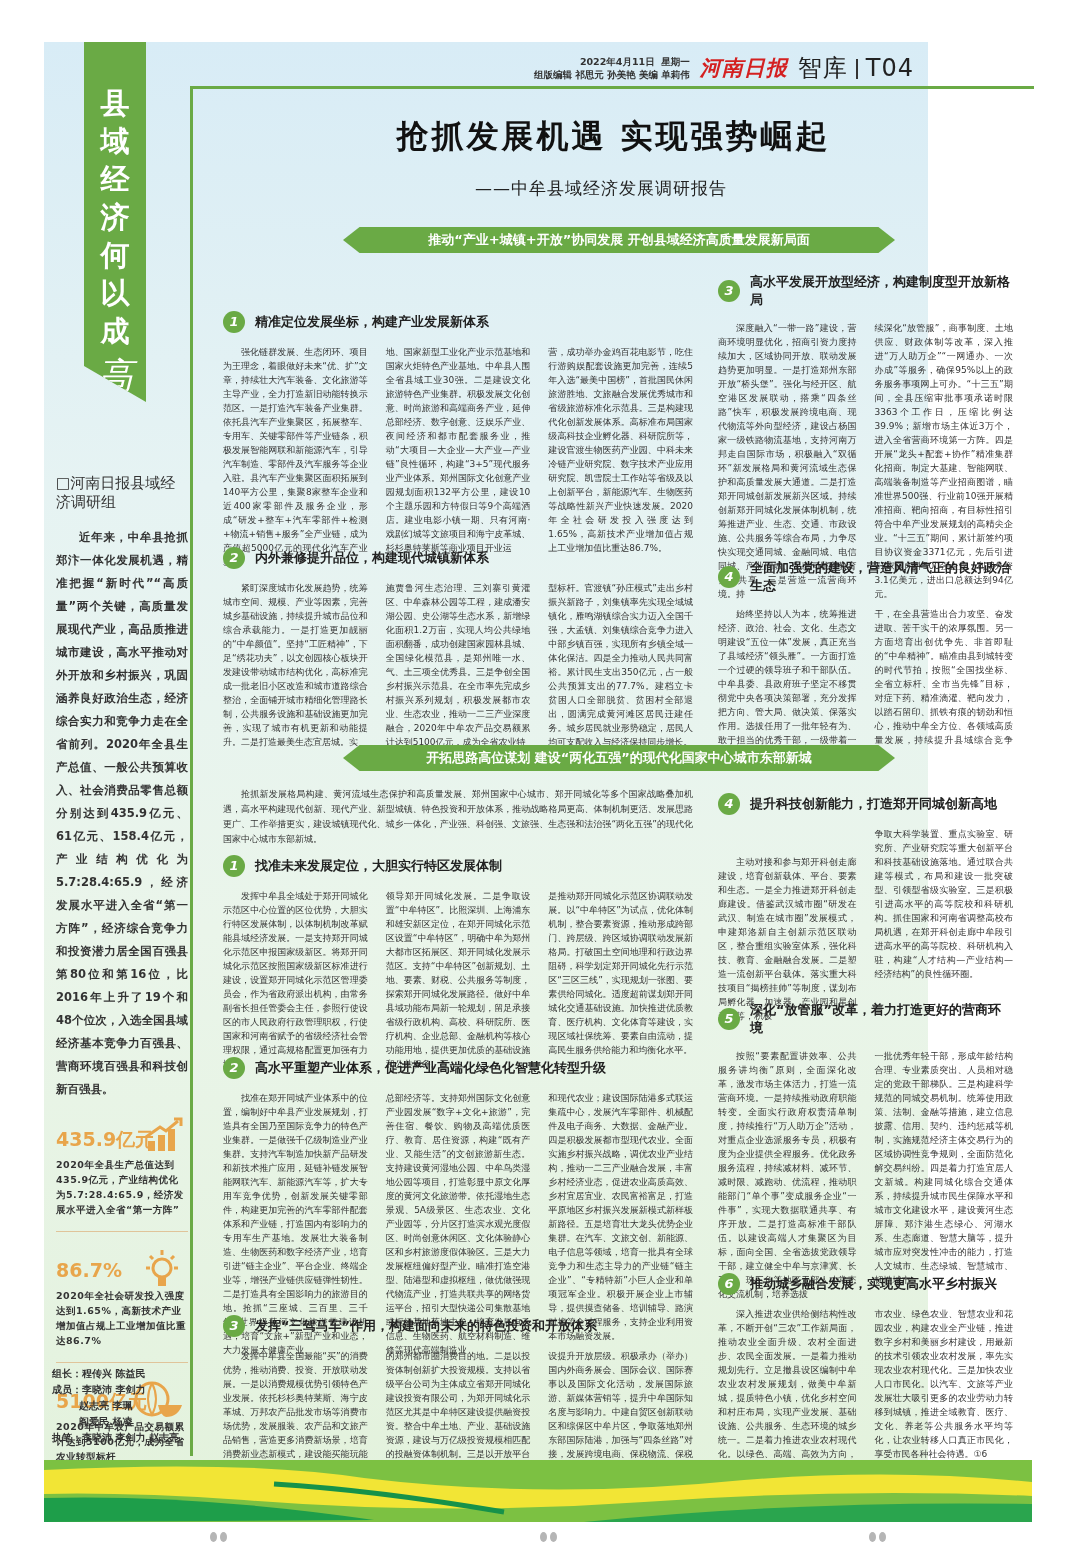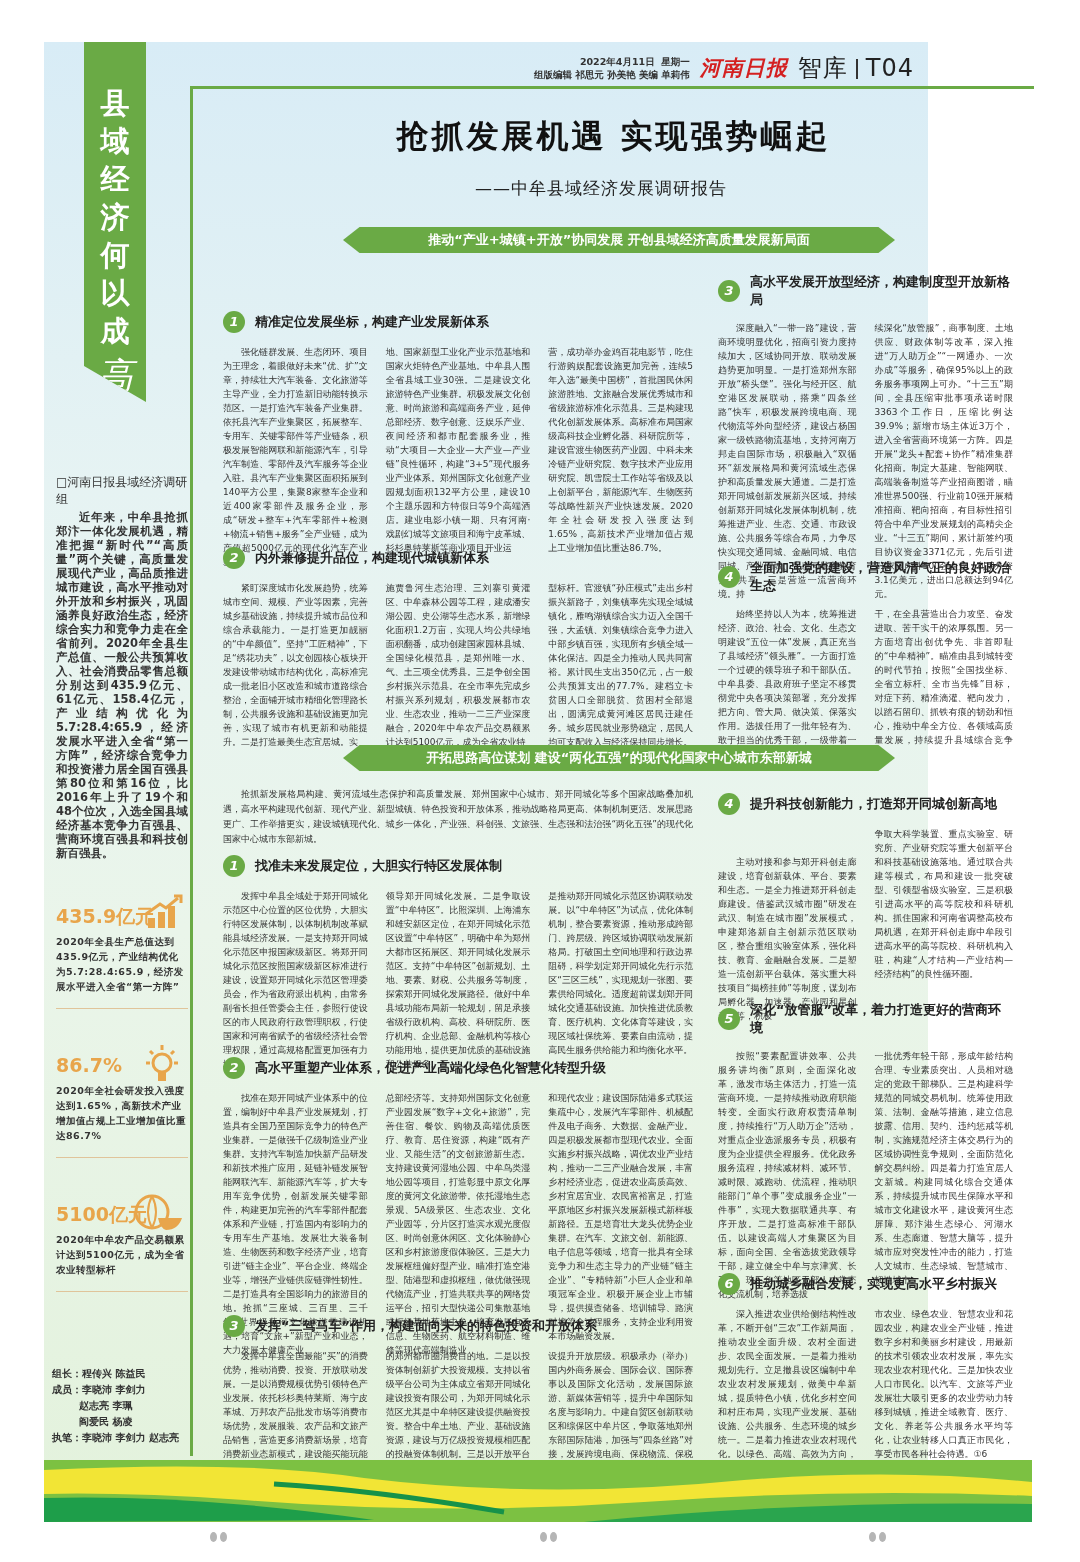--- a/index.html
+++ b/index.html
@@ -7,23 +7,23 @@
 .page{position:absolute;left:44px;top:42px;width:884px;height:1480px;background:linear-gradient(180deg,#d8ecf6 0%,#e6f3f3 30%,#eaf5ea 60%,#e3f2dc 100%)}
 .masthead{position:absolute;right:14px;top:8px;height:36px;display:flex;align-items:center;gap:10px}
 .mh-meta{text-align:right;font-size:9.5px;line-height:13px;font-weight:bold;color:#333}
 .mh-logo{font-family:"DejaVu Serif",serif;color:#d42020;font-size:21px;font-weight:bold;font-style:italic;letter-spacing:1px}
 .mh-section{font-size:24px;color:#222;letter-spacing:1px}
 .mh-sep{display:inline-block;width:2px;height:20px;background:#333;margin:0 8px;vertical-align:middle}
 .ribbon{position:absolute;left:40px;top:0;width:62px;height:360px;background:#6aaa45;clip-path:polygon(0 0,100% 0,100% 100%,0 90%);color:#fff;display:flex;flex-direction:column;align-items:center;padding-top:42px}
 .ribbon .v{font-size:29px;font-weight:bold;line-height:38px}
 .ribbon .v2{font-family:"DejaVu Serif",serif;font-size:36px;font-style:italic;line-height:44px;margin-top:4px}
 .sidebar{position:absolute;left:12px;top:432px;width:132px}
-.byline{font-size:12px;color:#333;margin-bottom:2px}
-.intro{font-size:11.5px;line-height:14px;font-weight:bold;color:#333;text-indent:2em;text-align:justify}
-.stat{margin-top:38px;border-bottom:1px solid #e0c49a;padding-bottom:14px;position:relative}
+.byline{font-size:15px;color:#333;margin-bottom:14px}
+.intro{font-size:11.5px;line-height:23px;font-weight:bold;color:#333;text-indent:2em;text-align:justify}
+.stat{margin-top:20px;border-bottom:1px solid #e0c49a;padding-bottom:14px;position:relative}
 .stat .num{font-size:19px;font-weight:bold;color:#e8a54b;height:36px;line-height:36px}
 .stat .desc{font-size:9.5px;line-height:15px;font-weight:bold;color:#333;letter-spacing:.5px}
 .stat svg{position:absolute;right:4px;top:-4px}
 .credits{position:absolute;left:8px;top:1324px;font-size:10px;line-height:16px;font-weight:bold;color:#333}
 .credits .indent{padding-left:27px}
 .main{position:absolute;left:146px;top:44px;width:844px;height:1370px;border:3px solid #6aaa45;border-right:none;border-bottom:none}
 .title{position:absolute;left:0;right:0;top:26px;text-align:center;font-family:"DejaVu Serif","Liberation Serif",serif;font-size:32px;font-weight:bold;color:#111;letter-spacing:3px}
 .subtitle{position:absolute;left:282px;top:88px;font-size:17px;color:#222;letter-spacing:1px}
 .banner{position:absolute;left:150px;width:552px;height:26px;background:#6aaa45;color:#fff;font-size:13px;font-weight:bold;text-align:center;line-height:26px;clip-path:polygon(3% 0,97% 0,100% 50%,97% 100%,3% 100%,0 50%)}
 .lead{position:absolute;font-size:9px;line-height:15px;color:#333;text-indent:2em;text-align:justify}

